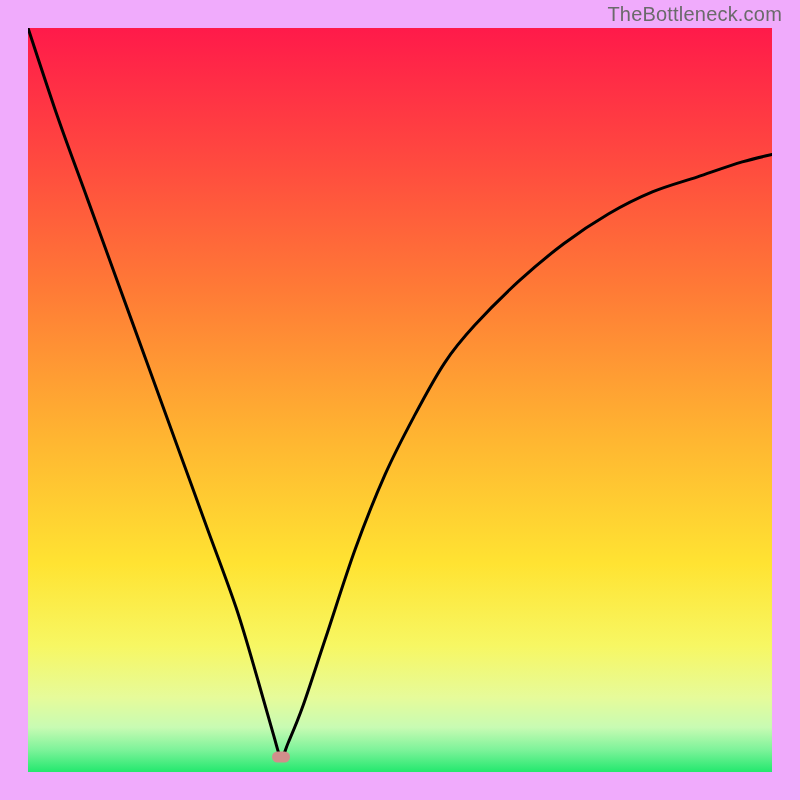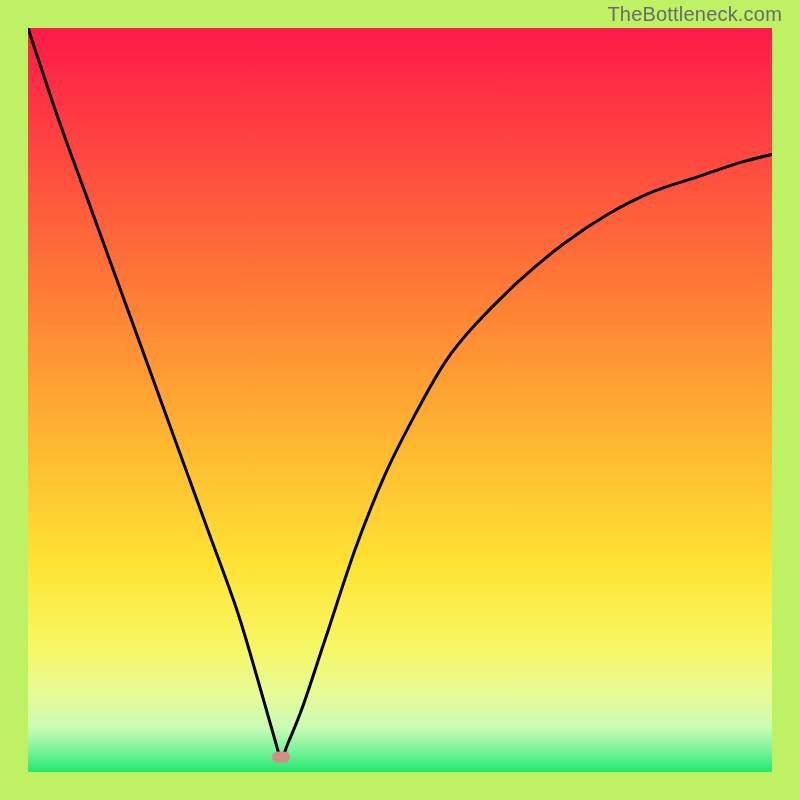--- a/index.html
+++ b/index.html
@@ -8,21 +8,21 @@
     width: 800px;
     height: 800px;
     background: #000;
     overflow: hidden;
     font-family: Arial, Helvetica, sans-serif;
   }
   .stage {
     position: relative;
     width: 800px;
     height: 800px;
-    background: #bef264;
+    background: #f0abfc;
     text-align: right;
   }
   .plot-area {
     position: absolute;
     left: 28px;
     top: 28px;
     width: 744px;
     height: 744px;
     overflow: hidden;
   }

